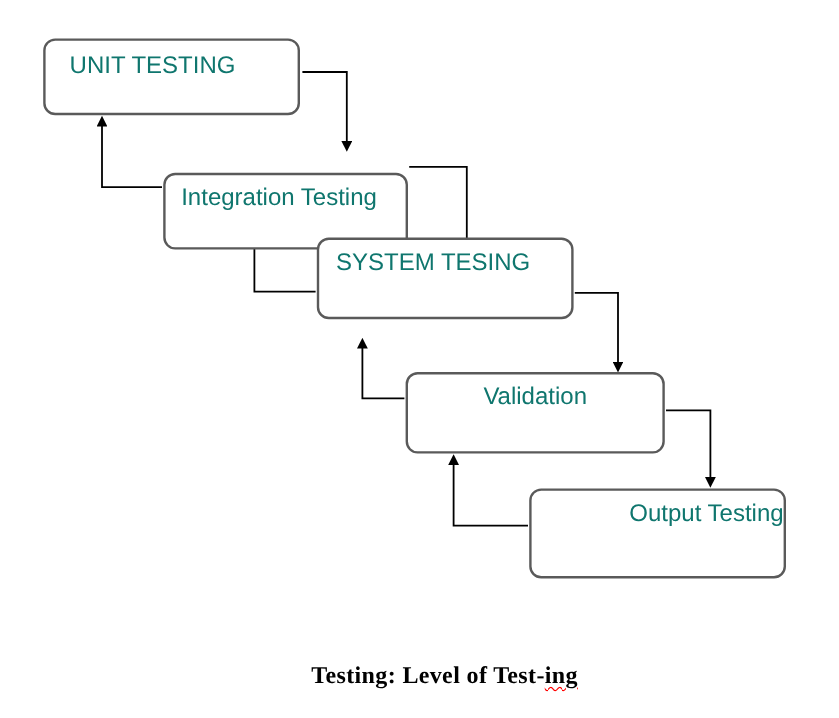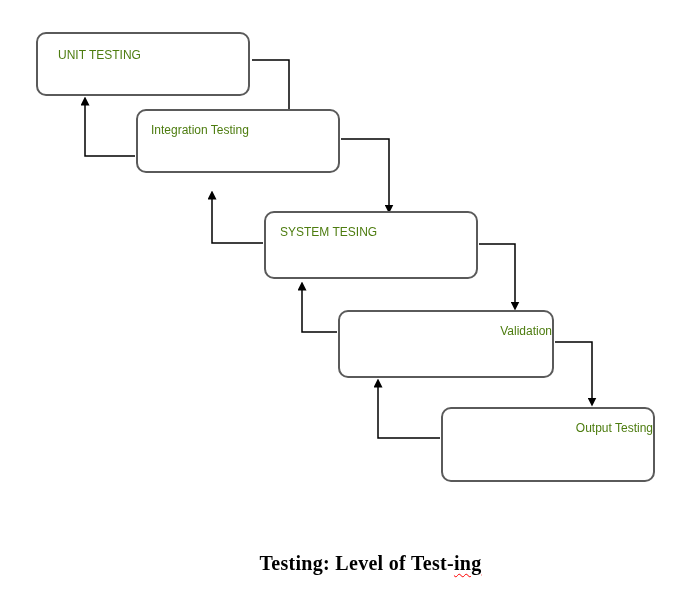--- a/index.html
+++ b/index.html
@@ -14,45 +14,45 @@
     height: 598px;
     background: #ffffff;
     overflow: hidden;
   }
   .node {
     position: absolute;
     box-sizing: border-box;
     background: #ffffff;
     border: 2px solid #5a5a5a;
     border-radius: 10px;
-    color: #4d7c0f;
-    font-size: 12px;
+    color: #0f766e;
+    font-size: 20px;
     line-height: 20px;
     display: flex;
     align-items: flex-start;
   }
   .node .label {
     white-space: nowrap;
   }
   #node-unit-testing {
     left: 36px; top: 32px; width: 214px; height: 64px;
     padding: 11px 0 0 20px;
   }
   #node-integration-testing {
-    left: 136px; top: 109px; width: 204px; height: 64px;
+    left: 136px; top: 144px; width: 204px; height: 64px;
     padding: 9px 0 0 13px;
   }
   #node-system-tesing {
-    left: 264px; top: 211px; width: 214px; height: 68px;
+    left: 264px; top: 198px; width: 214px; height: 68px;
     padding: 9px 0 0 14px;
   }
   #node-validation {
     left: 338px; top: 310px; width: 216px; height: 68px;
     padding: 9px 0 0 0;
-    justify-content: flex-end;
+    justify-content: center;
   }
   #node-output-testing {
     left: 441px; top: 407px; width: 214px; height: 75px;
     padding: 9px 0 0 44px;
     justify-content: flex-end;
   }
   #connectors {
     position: absolute;
     left: 0; top: 0;
     width: 699px; height: 598px;

